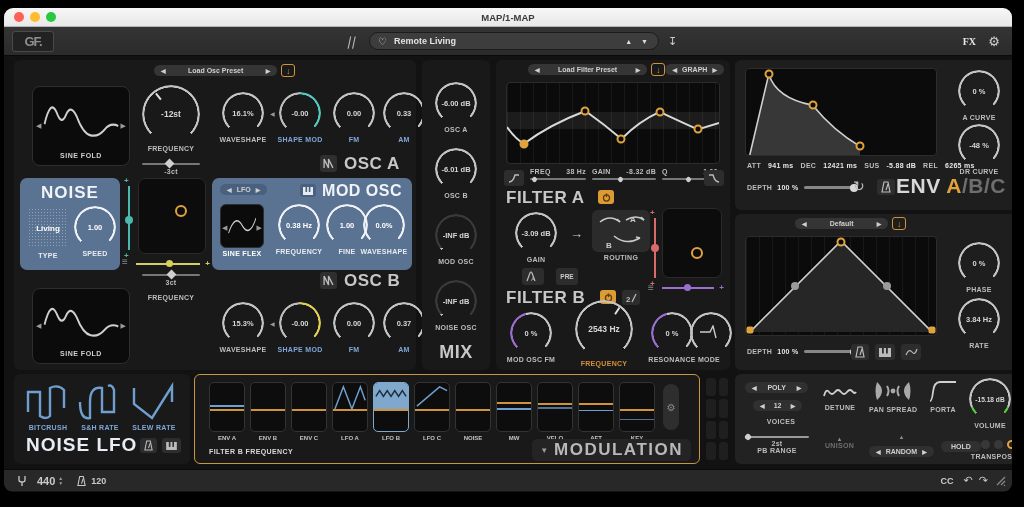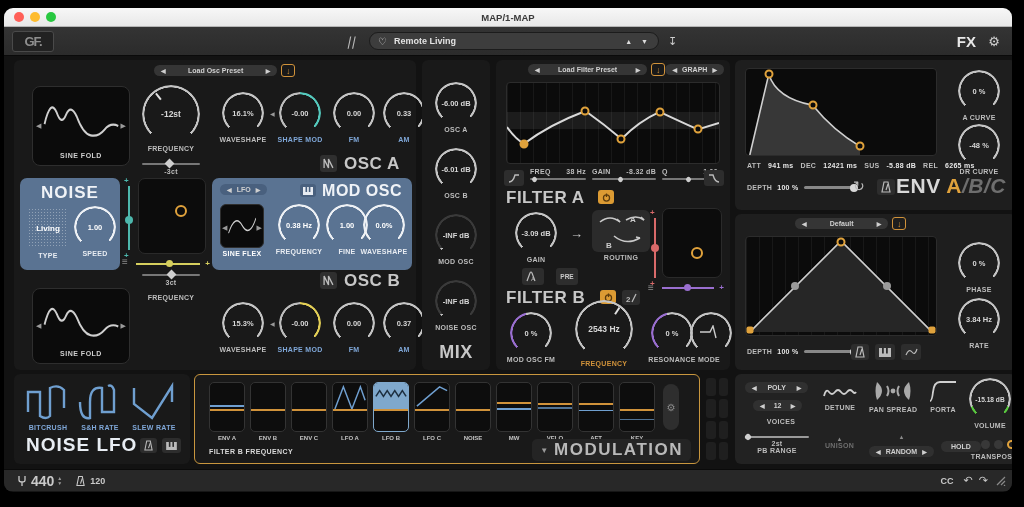--- a/index.html
+++ b/index.html
@@ -12,21 +12,21 @@
   #titlebar .title { font-size:9.5px; color:#3a3a3a; font-weight:bold; }
   
   #toolbar { position:relative; height:29px; background:linear-gradient(#343434,#2b2b2b); border-bottom:1px solid #0a0a0a; display:flex; align-items:center; }
   .logo { margin-left:8px; width:42px; height:21px; background:#222; border:1px solid #4a4a4a; border-radius:3px; color:#8f8f8f; font-weight:800; font-size:13px; letter-spacing:-1px; display:flex; align-items:center; justify-content:center; }
   .lib-icon { position:absolute; left:344px; color:#bbb; font-size:13px; transform:skewX(-12deg); letter-spacing:1px; }
   .preset-box { position:absolute; left:365px; width:290px; height:18px; background:#3d3d3d; border:1px solid #1c1c1c; border-radius:9px; display:flex; align-items:center; padding:0 8px; gap:7px; }
   .preset-box .heart { color:#ddd; font-size:10px; }
   .preset-box .pname { color:#e2e2e2; font-size:9px; font-weight:bold; flex:1; }
   .preset-box .updn { color:#ddd; font-size:7px; letter-spacing:2px; }
   .tb-dl { position:absolute; left:664px; color:#cfcfcf; font-size:11px; }
-  .fx { position:absolute; right:36px; color:#e8e8e8; font-weight:800; font-size:15px; }
+  .fx { position:absolute; right:36px; color:#e8e8e8; font-weight:800; font-size:10px;font-family:Liberation Serif, serif; }
   .gear { position:absolute; right:12px; color:#cfcfcf; font-size:13px; }
   
   #main { position:relative; height:413px; background:#121212; }
   .panel { position:absolute; background:#191919; border-radius:6px; }
   
   .lbl { font-size:7px; font-weight:bold; color:#bdbdbd; letter-spacing:.3px; text-align:center; white-space:nowrap; }
   .blu { color:#7fa7d8; }
   .sec-title { font-weight:800; color:#c7c7c7; letter-spacing:.5px; }
   
   .knob { position:absolute; text-align:center; }
@@ -83,21 +83,21 @@
   
   .slot { position:absolute; width:36px; height:50px; background:#0d0d0d; border:1px solid #333; border-radius:5px; overflow:hidden; }
   .slot .oline { position:absolute; left:0; right:0; top:55%; height:2px; background:#d0923a; }
   .slot .bline { position:absolute; left:0; right:0; height:1.6px; background:#6f9fd0; }
   .slot svg { position:absolute; inset:0; width:100%; height:100%; }
   .slot-lbl { position:absolute; width:44px; text-align:center; font-size:6px; font-weight:bold; color:#c4c4c4; }
   
   #statusbar { position:relative; height:22px; background:#282828; border-top:1px solid #0a0a0a; display:flex; align-items:center; color:#c9c9c9; }
   
   .bluepanel { background:#5a7392; border-radius:7px; position:absolute; }
-  .titleA { color:#e0a23c; } .titleBC { color:#6e6e6e;font-style:italic; }
+  .titleA { color:#e0a23c; } .titleBC { color:#6e6e6e; }
   .noisefig { position:absolute; display:flex; align-items:center; justify-content:center; font-size:8px; font-weight:bold; color:#fff;
     background-image:radial-gradient(#ffffff55 .6px,#0000 .7px); background-size:3px 3px; }
   .wicon { display:inline-flex; align-items:center; justify-content:center; background:#2f2f2f; border-radius:3px; }
 </style>
 </head>
 <body>
 
 <div id="window">
 
   <div id="titlebar">
@@ -833,21 +833,21 @@
 
       </div>
       <div class="lbl" style="position:absolute;left:230px;top:79px;width:58px">TRANSPOSE</div>
     </div>
   </div>
 
   <div id="statusbar">
     <svg style="margin-left:14px" width="8" height="12" viewBox="0 0 8 12">
         <path d="M1,1 L1,5 Q1,7 4,7 Q7,7 7,5 L7,1 M4,7 L4,11" fill="none" stroke="#c9c9c9" stroke-width="1.3"></path>
       </svg>
-    <span style="margin-left:5px;font-size:14px;font-weight:bold">440</span>
+    <span style="margin-left:11px;font-size:11px;font-weight:bold">440</span>
     <span style="margin-left:3px;font-size:5px;line-height:5px;display:inline-flex;flex-direction:column;color:#9a9a9a">
         <span>▲</span>
         <span>▼</span>
       </span>
     <svg style="margin-left:14px" width="9" height="12" viewBox="0 0 10 12">
         <path d="M3,1 L7,1 L9,11 L1,11 Z" fill="none" stroke="#c9c9c9" stroke-width="1.2"></path>
         <line x1="5" y1="9" x2="7" y2="3" stroke="#c9c9c9" stroke-width="1.2"></line>
       </svg>
     <span style="margin-left:5px;font-size:9px;font-weight:bold">120</span>
     <span style="margin-left:auto;font-size:9px;font-weight:bold">CC</span>

